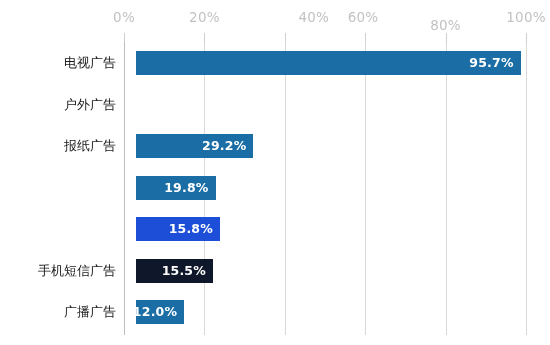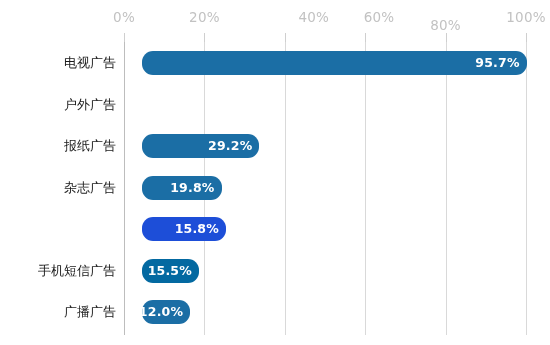--- a/index.html
+++ b/index.html
@@ -91,26 +91,25 @@
     inset: 0;
   }
   .row {
     position: absolute;
     left: 0;
     right: 0;
     height: 41.5px;
   }
   .bar {
     position: absolute;
-    left: 18px;
+    left: 12px;
     top: 9px;
     height: 24px;
     background: #1b6ea5;
     box-sizing: border-box;
-    border-radius: 11px;
   }
   .bar-value {
     position: absolute;
     right: 7px;
     top: 0;
     height: 24px;
     line-height: 24px;
     font-size: 12.5px;
     font-weight: bold;
     color: #ffffff;
@@ -139,39 +138,38 @@
 </style>
 </head>
 <body>
 
 <div id="chart-root">
 
   <div class="axis-labels">
       <div class="axis-label" style="left: 124px;">0%</div>
       <div class="axis-label" style="left: 204.4px;">20%</div>
       <div class="axis-label" style="left: 284.8px; margin-left: 29px;">40%</div>
-      <div class="axis-label" style="left: 379px;">60%</div>
+      <div class="axis-label" style="left: 363px;">60%</div>
       <div class="axis-label" style="left: 445.6px; margin-top: 8px;">80%</div>
       <div class="axis-label" style="left: 526px;">100%</div>
     </div>
 
   <div class="tick-marks">
       <div class="tick-mark" style="left: 124px;"></div>
       <div class="tick-mark" style="left: 204.4px;"></div>
       <div class="tick-mark" style="left: 284.8px;"></div>
       <div class="tick-mark" style="left: 365.2px;"></div>
       <div class="tick-mark" style="left: 445.6px;"></div>
       <div class="tick-mark" style="left: 526px;"></div>
     </div>
 
   <div class="cat-labels">
       <div class="cat-label" style="top: 0px;">电视广告</div>
       <div class="cat-label" style="top: 41.5px;">户外广告</div>
       <div class="cat-label" style="top: 83px;">报纸广告</div>
-      <div class="cat-label" style="top: 124.5px;">杂志广告</div>
       <div class="cat-label" style="top: 207.5px;">手机短信广告</div>
       <div class="cat-label" style="top: 249px;">广播广告</div>
     </div>
 
   <div class="plot-area">
     <div class="gridlines">
         <div class="gridline" style="left: 80.4px;"></div>
         <div class="gridline" style="left: 160.8px;"></div>
         <div class="gridline" style="left: 241.2px;"></div>
         <div class="gridline" style="left: 321.6px;"></div>
@@ -193,21 +191,21 @@
           <div class="bar" style="width: 79.596px; background: rgb(27, 110, 165);">
             <span class="bar-value">19.8%</span>
           </div>
         </div>
         <div class="row" style="top: 166px;">
           <div class="bar" style="width: 84px; background: #1d4ed8;">
             <span class="bar-value">15.8%</span>
           </div>
         </div>
         <div class="row" style="top: 207.5px;">
-          <div class="bar" style="width: 57px; background: #0369a1; text-decoration: underline;">
+          <div class="bar" style="width: 77px; background: #0f172a; text-decoration: underline;">
             <span class="bar-value">15.5%</span>
           </div>
         </div>
         <div class="row" style="top: 249px;">
           <div class="bar" style="width: 48.24px; background: rgb(27, 110, 165); padding-left: 20px;">
             <span class="bar-value">12.0%</span>
           </div>
         </div>
       </div>
   </div>

